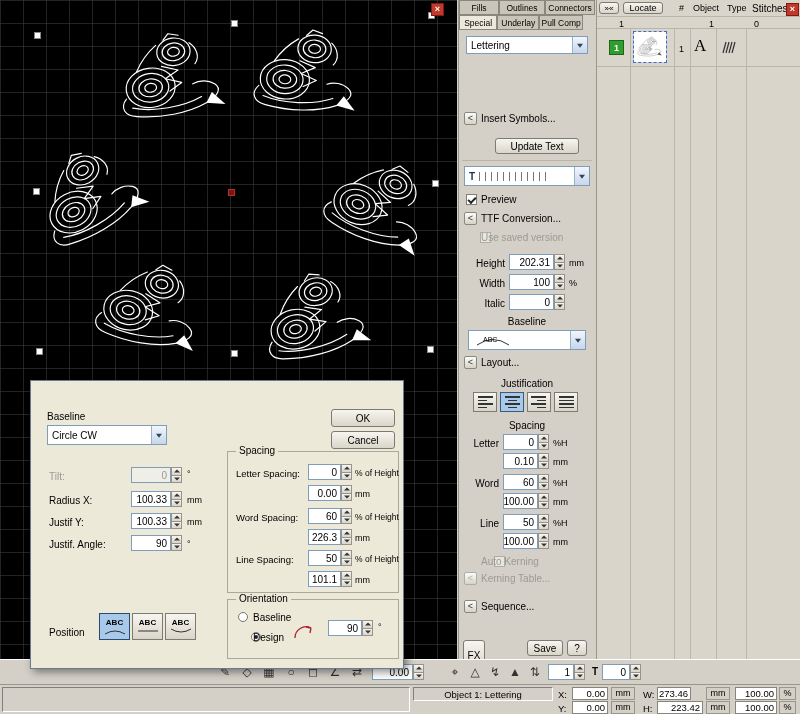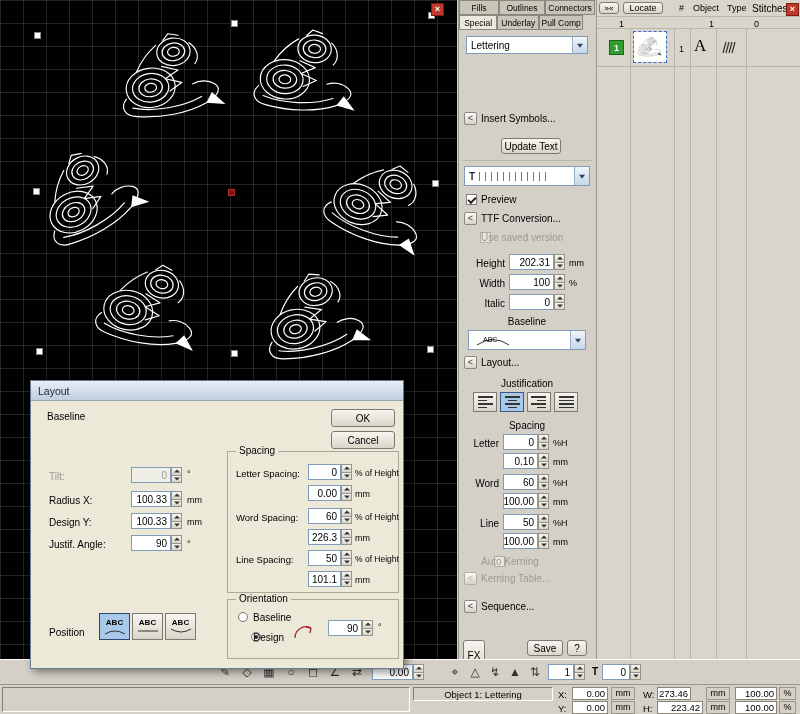--- a/index.html
+++ b/index.html
@@ -156,28 +156,29 @@
   <div class="handle" style="left:432px;top:180px"></div>
   <div class="handle" style="left:36px;top:348px"></div>
   <div class="handle" style="left:231px;top:350px"></div>
   <div class="handle" style="left:427px;top:346px"></div>
 
   <div class="center-dot" style="left:228px;top:189px"></div>
   <div class="closebox abs" style="left:431px;top:3px">×</div>
 </div>
 
 <div id="dlg" class="abs">
-  <div id="dlg-title">
-      <span>Layout</span>
-    </div>
 
   <div class="btn abs" style="left:300px;top:28px;width:64px;height:18px">OK</div>
   <div class="btn abs" style="left:300px;top:50px;width:64px;height:18px">Cancel</div>
 
   <span class="lab" style="left:16px;top:30px">Baseline</span>
+  <div class="combo" style="left:16px;top:44px;width:120px;height:20px">
+    <span>Circle CW</span>
+    <span class="arrowbtn"></span>
+  </div>
 
   <span class="lab dis" style="left:18px;top:90px">Tilt:</span>
   <div class="fswrap" style="left:100px;top:86px;width:51px">
     <div class="fld dis">0</div>
     <div class="spin">
         <b class="up"></b>
         <b class="dn"></b>
       </div>
   </div>
   <span class="u" style="left:156px;top:88px">°</span>
@@ -185,21 +186,21 @@
   <span class="lab" style="left:18px;top:114px">Radius X:</span>
   <div class="fswrap" style="left:100px;top:110px;width:51px">
     <div class="fld">100.33</div>
     <div class="spin">
         <b class="up"></b>
         <b class="dn"></b>
       </div>
   </div>
   <span class="u" style="left:156px;top:114px">mm</span>
 
-  <span class="lab" style="left:18px;top:136px">Design Y:</span>
+  <span class="lab" style="left:18px;top:136px">Justif Y:</span>
   <div class="fswrap" style="left:100px;top:132px;width:51px">
     <div class="fld">100.33</div>
     <div class="spin">
         <b class="up"></b>
         <b class="dn"></b>
       </div>
   </div>
   <span class="u" style="left:156px;top:136px">mm</span>
 
   <span class="lab" style="left:18px;top:158px">Justif. Angle:</span>
@@ -325,21 +326,21 @@
 
   <div class="combo" style="left:7px;top:36px;width:122px;height:18px">
     <span>Lettering</span>
     <span class="arrowbtn"></span>
   </div>
 
 
   <div class="exp" style="left:5px;top:112px">&lt;</div>
   <span class="lab" style="left:22px;top:113px">Insert Symbols...</span>
 
-  <div class="btn abs" style="left:42px;top:138px;width:60px;height:16px">Update Text</div>
+  <div class="btn abs" style="left:36px;top:138px;width:84px;height:16px">Update Text</div>
 
   <div class="hline" style="left:3px;top:160px;width:130px"></div>
 
   <div class="combo" style="left:5px;top:166px;width:126px;height:20px">
     <span style="font-weight:bold;font-size:10px;color:#235">T</span>
     <span class="ticks"></span>
     <span class="arrowbtn"></span>
   </div>
 
   <span class="cb checked abs" style="left:7px;top:194px"></span>

